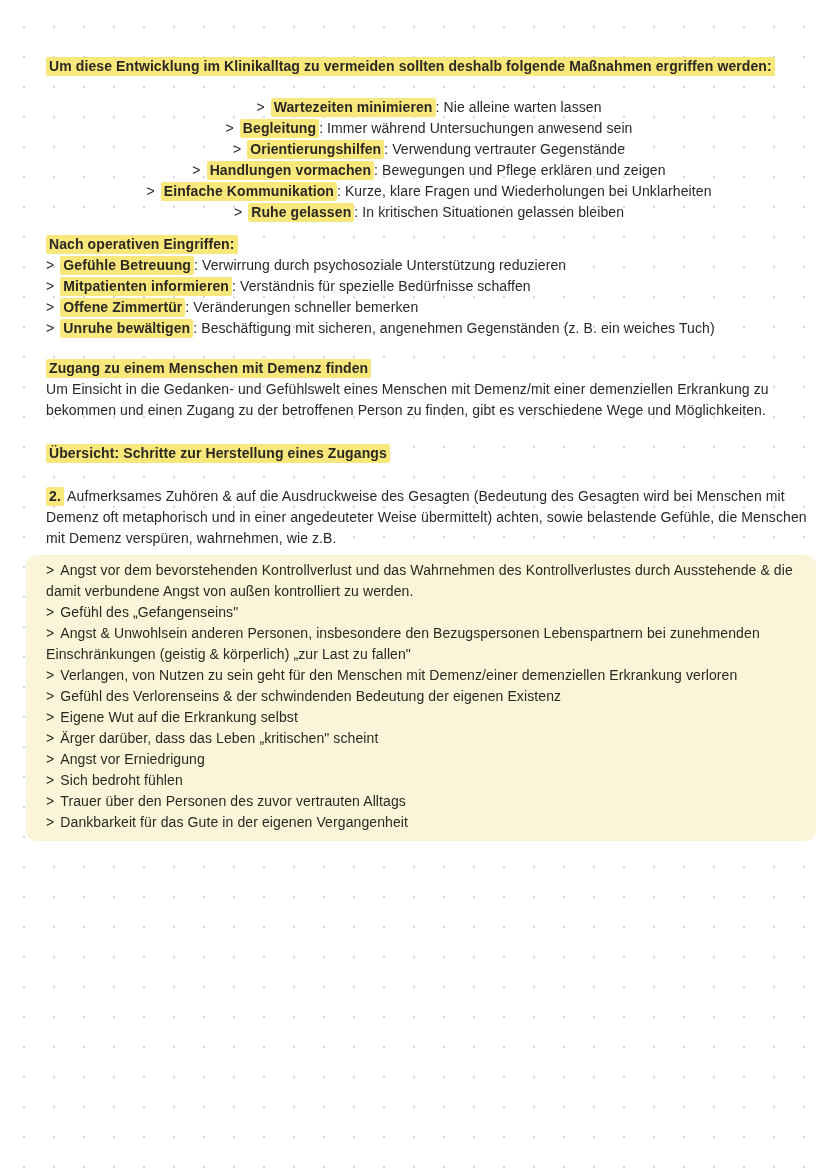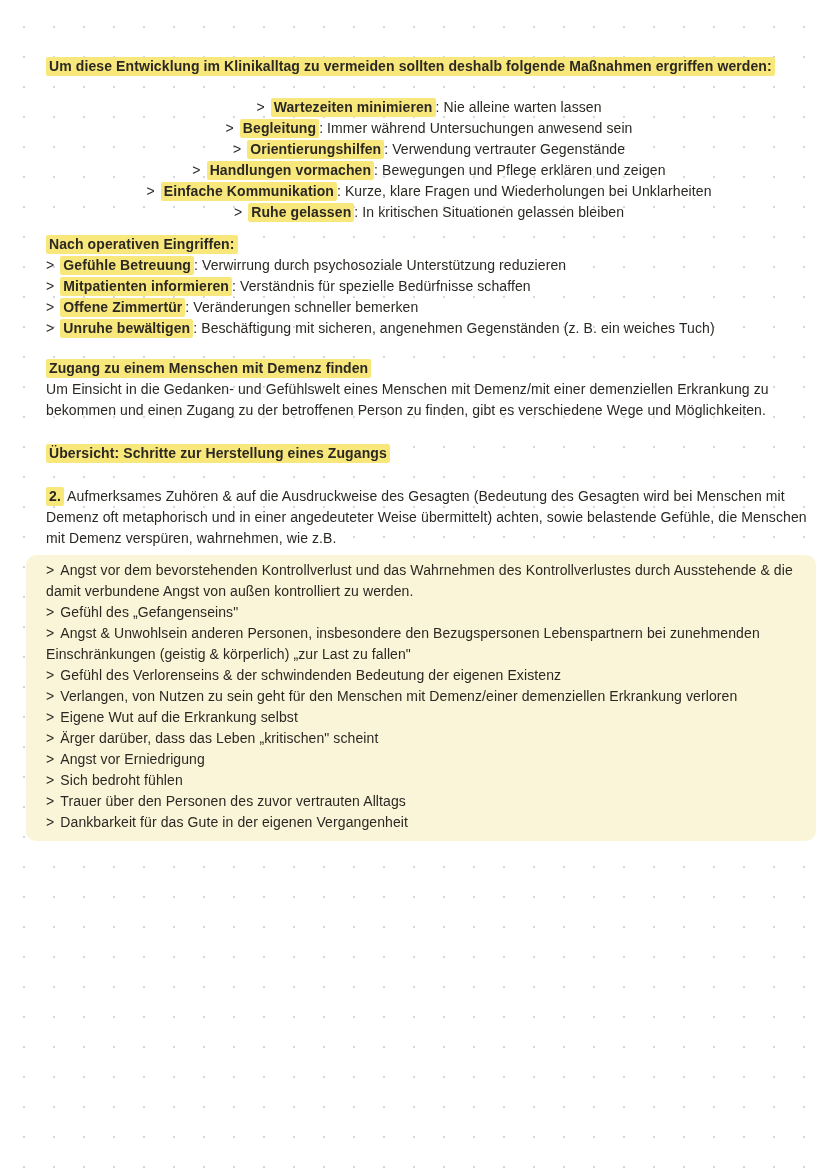--- a/index.html
+++ b/index.html
@@ -90,22 +90,22 @@
     <p class="para"><span class="hl">Übersicht: Schritte zur Herstellung eines Zugangs</span></p>
 
     <div class="gap-xl"></div>
 
     <p class="para"><span class="hl">2.</span><span> Aufmerksames Zuhören &amp; auf die Ausdruckweise des Gesagten (Bedeutung des Gesagten wird bei Menschen mit Demenz oft metaphorisch und in einer angedeuteter Weise übermittelt) achten, sowie belastende Gefühle, die Menschen mit Demenz verspüren, wahrnehmen, wie z.B.</span></p>
 
     <div class="panel">
       <p class="b"><span class="mk">&gt;</span><span>Angst vor dem bevorstehenden Kontrollverlust und das Wahrnehmen des Kontrollverlustes durch Ausstehende &amp; die damit verbundene Angst von außen kontrolliert zu werden.</span></p>
       <p class="b"><span class="mk">&gt;</span><span>Gefühl des „Gefangenseins"</span></p>
       <p class="b"><span class="mk">&gt;</span><span>Angst &amp; Unwohlsein anderen Personen, insbesondere den Bezugspersonen Lebenspartnern bei zunehmenden Einschränkungen (geistig &amp; körperlich) „zur Last zu fallen"</span></p>
+      <p class="b"><span class="mk">&gt;</span><span>Verlangen, von Nutzen zu sein geht für den Menschen mit Demenz/einer demenziellen Erkrankung verloren</span></p>
       <p class="b"><span class="mk">&gt;</span><span>Gefühl des Verlorenseins &amp; der schwindenden Bedeutung der eigenen Existenz</span></p>
-      <p class="b"><span class="mk">&gt;</span><span>Verlangen, von Nutzen zu sein geht für den Menschen mit Demenz/einer demenziellen Erkrankung verloren</span></p>
       <p class="b"><span class="mk">&gt;</span><span>Eigene Wut auf die Erkrankung selbst</span></p>
       <p class="b"><span class="mk">&gt;</span><span>Ärger darüber, dass das Leben „kritischen" scheint</span></p>
       <p class="b"><span class="mk">&gt;</span><span>Angst vor Erniedrigung</span></p>
       <p class="b"><span class="mk">&gt;</span><span>Sich bedroht fühlen</span></p>
       <p class="b"><span class="mk">&gt;</span><span>Trauer über den Personen des zuvor vertrauten Alltags</span></p>
       <p class="b"><span class="mk">&gt;</span><span>Dankbarkeit für das Gute in der eigenen Vergangenheit</span></p>
     </div>
 
   </div>
 </div>

